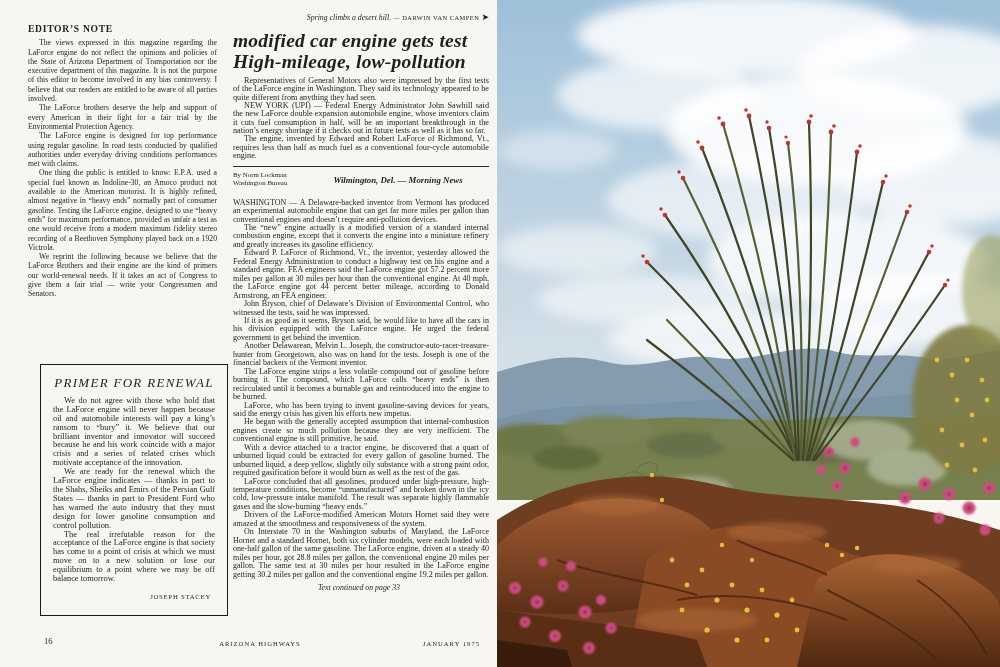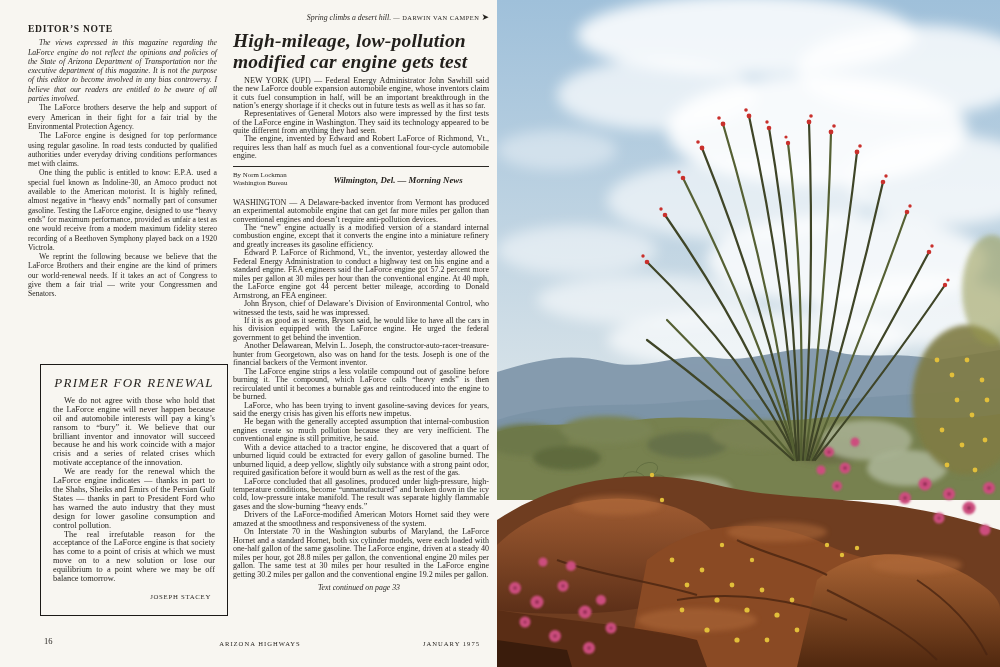--- a/index.html
+++ b/index.html
@@ -9,21 +9,21 @@
     --photo-rock-light:#b06a3a; --flower-pink:#cc4e7e; --flower-pink-dark:#8e2a52;
     --flower-yellow:#e2bf3a; --ocotillo-red:#c9302c; --ocotillo-stem:#3f4527;
   }
   html,body{margin:0;padding:0;}
   body{width:1000px;height:667px;position:relative;overflow:hidden;
        background:var(--paper);color:var(--ink);
        font-family:"Liberation Serif","DejaVu Serif",serif;}
   .abs{position:absolute;}
   p{margin:0;text-align:justify;text-indent:11px;}
   .no-indent{text-indent:0;margin-top:12px;}
-  .italic{font-style:italic;}
+  .italic{}
 
   
   #left-col{left:28px;top:24px;width:189px;font-size:7.7px;line-height:9.3px;}
   #editors-heading{font-weight:bold;font-size:9.6px;letter-spacing:.7px;margin-bottom:5px;}
 
   
   #primer-box{left:40px;top:364px;width:188px;height:252px;border:1.3px solid #1c1a17;
               box-sizing:border-box;padding:11px 12px;font-size:8.4px;line-height:8.9px;}
   #primer-heading{font-style:italic;font-size:13px;letter-spacing:1.3px;text-align:center;
                   margin:3px 0 9px 0;}
@@ -82,26 +82,26 @@
   <p>The real irrefutable reason for the acceptance of the LaForce engine is that society has come to a point of crisis at which we must move on to a new solution or lose our equilibrium to a point where we may be off balance tomorrow.</p>
   <div id="primer-signature">JOSEPH STACEY</div>
 </div>
 
 <div id="mid-col" class="abs">
   <div id="photo-caption">
     <span>Spring climbs a desert hill.</span><span class="credit"> — DARWIN VAN CAMPEN </span><span class="arrow">➤</span>
   </div>
 
   <div id="headline">
+    <div>modified car engine gets test</div>
     <div>High-mileage, low-pollution</div>
-    <div>modified car engine gets test</div>
   </div>
 
+  <p class="upi">Representatives of General Motors also were impressed by the first tests of the LaForce engine in Washington. They said its technology appeared to be quite different from anything they had seen.</p>
   <p class="upi">NEW YORK (UPI) — Federal Energy Administrator John Sawhill said the new LaForce double expansion automobile engine, whose inventors claim it cuts fuel consumption in half, will be an important breakthrough in the nation’s energy shortage if it checks out in future tests as well as it has so far.</p>
-  <p class="upi">Representatives of General Motors also were impressed by the first tests of the LaForce engine in Washington. They said its technology appeared to be quite different from anything they had seen.</p>
   <p class="upi">The engine, invented by Edward and Robert LaForce of Richmond, Vt., requires less than half as much fuel as a conventional four-cycle automobile engine.</p>
 
   <hr id="divider">
 
   <div id="byline-row">
     <div id="byline-left">
       <div>By Norm Lockman</div>
       <div>Washington Bureau</div>
     </div>
     <div id="dateline">Wilmington, Del. — Morning News</div>

